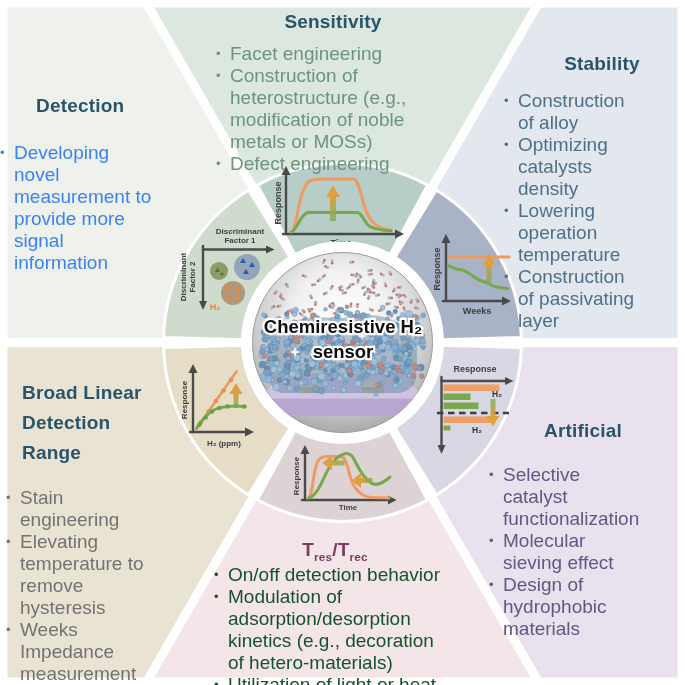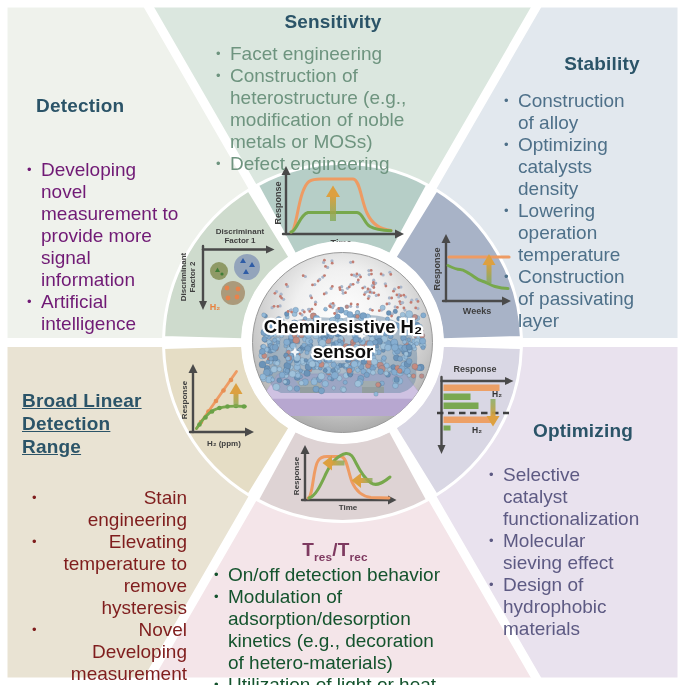--- a/index.html
+++ b/index.html
@@ -8,32 +8,32 @@
     font-family:"Liberation Sans", sans-serif;background:#fff;
   }
   .stage svg{position:absolute;left:0;top:0;}
   .sect{position:absolute;font-weight:bold;font-size:19px;color:#2b5468;letter-spacing:.2px;}
   .sect.center{text-align:center;}
   .title-accuracy{left:36px;top:95px;}
   .title-sensitivity{left:253px;top:11px;width:160px;}
   .title-stability{left:522px;top:35px;width:160px;margin-top:18px;}
   .title-selectivity{left:503px;top:420px;width:160px;}
   .title-tres{left:255px;top:527px;width:160px;color:#7e3a60;margin-top:12px;}
-  .title-broad{left:22px;top:389px;width:126px;line-height:23px;text-decoration:underline;}
+  .title-broad{left:22px;top:378px;width:126px;line-height:30px;}
   .title-tres sub{font-size:.62em;line-height:0;}
   .bul{position:absolute;font-size:19px;line-height:22px;}
   .bul ul{margin:0;padding:0 0 0 14px;list-style:none;}
   .bul li{position:relative;}
   .bul li::before{content:"\2022";position:absolute;left:-14px;top:0;font-size:13px;}
-  .bul-accuracy{left:27px;top:142px;width:152px;color:#701a75;margin-top:17px;}
+  .bul-accuracy{left:0;top:142px;width:152px;color:#3b82f6;}
   .bul-sensitivity{left:216px;top:43px;width:248px;color:#6e947f;}
   .bul-stability{left:504px;top:90px;width:140px;color:#4e7089;}
   .bul-selectivity{left:489px;top:464px;width:160px;color:#5d5a83;}
   .bul-tres{left:214px;top:564px;width:232px;color:#14532d;}
-  .bul-broad{left:32px;top:487px;width:155px;color:#7f1d1d;text-align:right;}
+  .bul-broad{left:6px;top:487px;width:155px;color:#737373;}
   .axlbl{font-size:9px;font-weight:bold;fill:#3f3f3f;}
   .axlbl-s{font-size:8px;font-weight:bold;fill:#3f3f3f;}
   .ctr-txt{font-size:18.5px;font-weight:bold;fill:#0d0d0d;stroke:#ffffff;stroke-width:4.5px;paint-order:stroke;text-anchor:middle;}
 </style>
 </head>
 <body>
 
 <div class="stage">
 <svg width="685" height="685" viewBox="0 0 685 685">
   <defs>
@@ -893,21 +893,21 @@
       <text class="ctr-txt" x="343" y="333">Chemiresistive H₂</text>
       <text class="ctr-txt" x="343" y="358">sensor</text>
     </g>
   </g>
 
   <rect x="0" y="0" width="685" height="685" fill="none" stroke="#ffffff" stroke-width="15"></rect>
 </svg>
 
   <div class="sect center title-sensitivity">Sensitivity</div>
   <div class="sect center title-stability">Stability</div>
-  <div class="sect center title-selectivity">Optimizing</div>
+  <div class="sect center title-selectivity">Artificial</div>
   <div class="sect center title-tres"><span>T</span><sub>res</sub><span>/T</span><sub>rec</sub></div>
   <div class="sect title-broad">Broad Linear Detection Range</div>
   <div class="sect title-accuracy">Detection</div>
 
   <div class="bul bul-sensitivity">
       <ul>
     <li>Facet engineering</li>
     <li>Construction of heterostructure (e.g., modification of noble metals or MOSs)</li>
     <li>Defect engineering</li>
   </ul>
@@ -931,22 +931,21 @@
       <ul>
     <li>On/off detection behavior</li>
     <li>Modulation of adsorption/desorption kinetics (e.g., decoration of hetero-materials)</li>
     <li>Utilization of light or heat</li>
   </ul>
     </div>
   <div class="bul bul-broad">
       <ul>
     <li>Stain engineering</li>
     <li>Elevating temperature to remove hysteresis</li>
-    <li>Novel Developing measurement</li>
+    <li>Weeks Impedance measurement</li>
   </ul>
     </div>
   <div class="bul bul-accuracy">
       <ul>
     <li>Developing novel measurement to provide more signal information</li>
-    <li>Artificial intelligence</li>
   </ul>
     </div>
 </div>
 
 </body></html>

